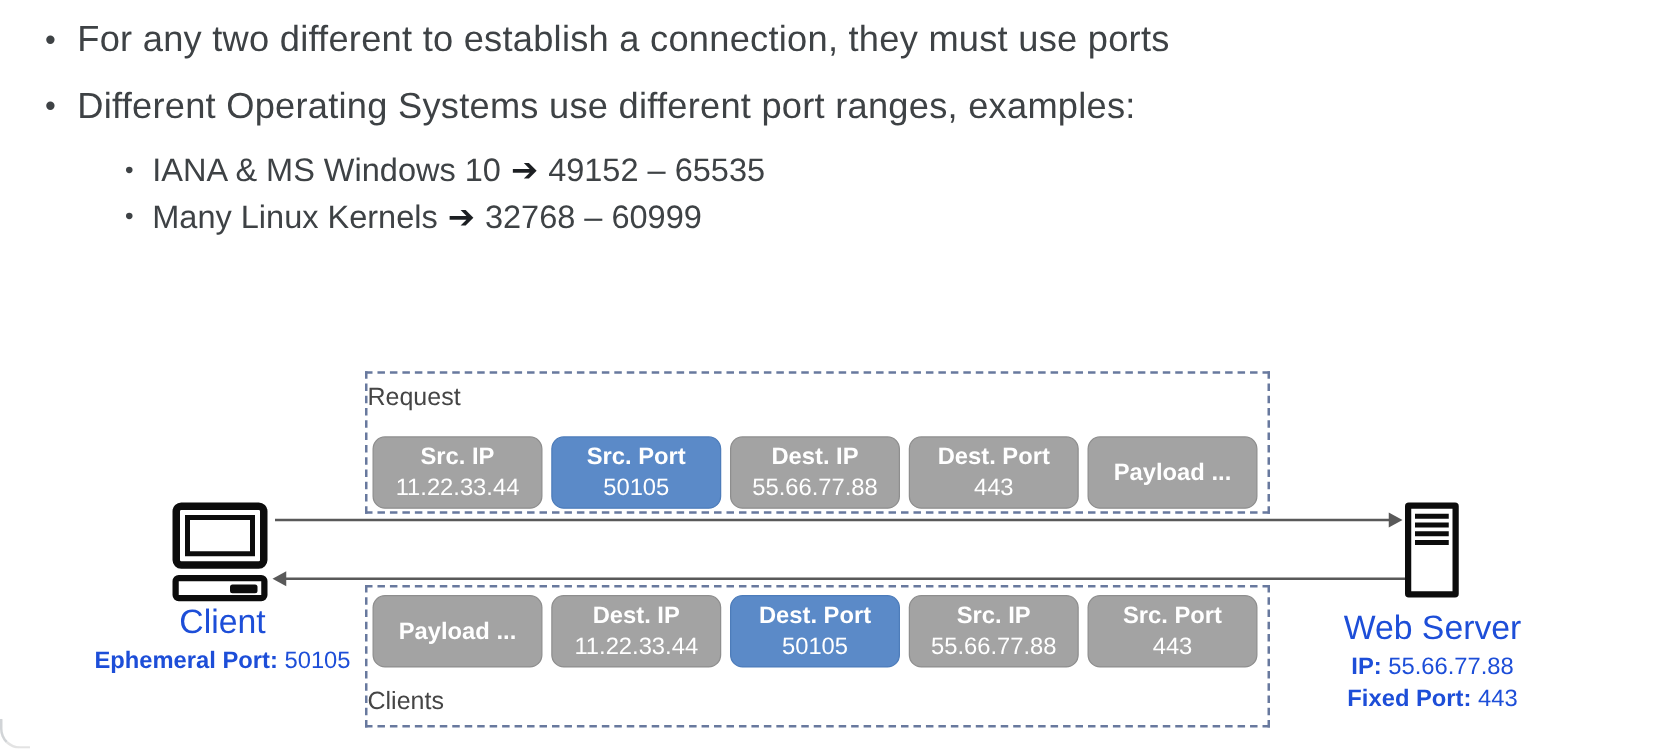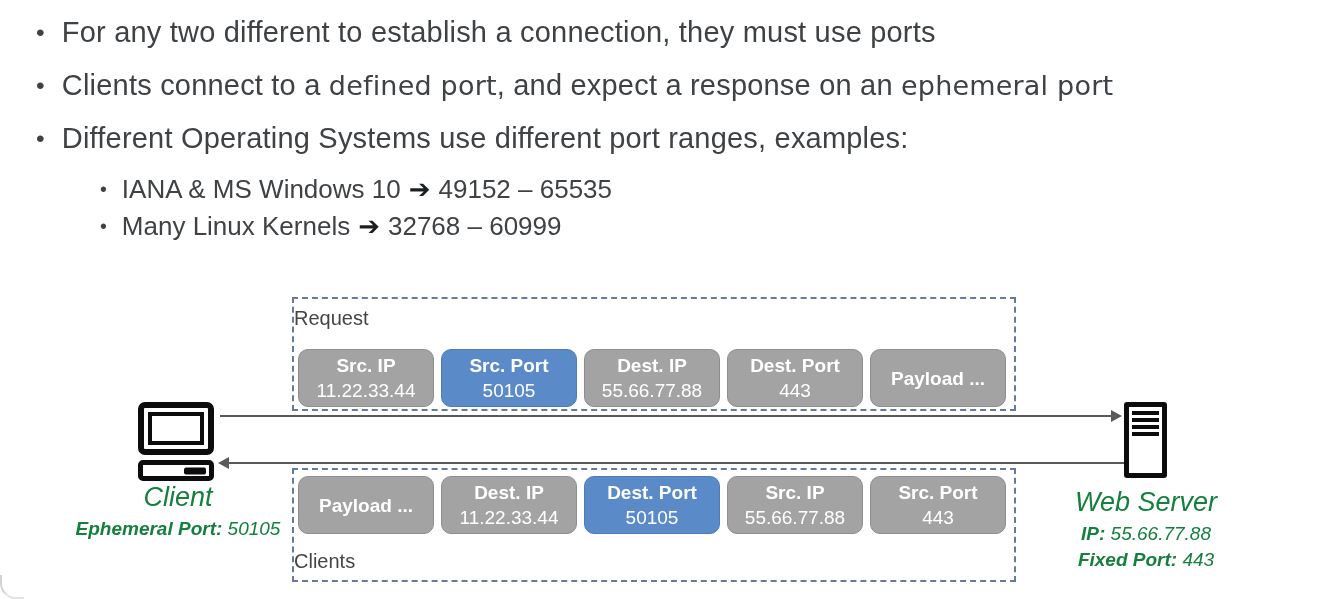--- a/index.html
+++ b/index.html
@@ -64,21 +64,21 @@
   .base { margin-top:5px; width:76px; height:21px; border:5px solid var(--icon_black,#0c0c0c);
           border-radius:5px; box-sizing:border-box; position:relative; background:#fff; }
   .base-slot { position:absolute; right:3px; top:50%; transform:translateY(-50%);
                width:22px; height:7px; background:var(--icon_black,#0c0c0c); border-radius:2px; }
   .server-icon { position:absolute; left:1124px; top:402px; width:43px; height:76px;
                  border:5px solid var(--icon_black,#0c0c0c); border-radius:3px;
                  box-sizing:border-box; padding:4px 3px; background:#fff; }
   .server-bar { height:4px; background:var(--icon_black,#0c0c0c); margin-bottom:3px; }
 
   
-  .endpoint-label { position:absolute; text-align:center; color:#15803d;font-style:italic; }
+  .endpoint-label { position:absolute; text-align:center; color:#1d4ed8; }
   .client-label { left:18px; top:481px; width:320px; }
   .server-label { left:1026px; top:486px; width:240px; }
   .endpoint-name { font-size:27px; line-height:33px; margin-bottom:2px; }
   .endpoint-line { font-size:19px; line-height:26px; }
   .endpoint-line .lab { font-weight:bold; }
 
   
   .corner { position:absolute; left:0; bottom:0; width:22px; height:22px;
             border-bottom-left-radius:16px; border-left:2px solid #c6cacd;
             border-bottom:2px solid #dddddd; opacity:.8; }
@@ -86,23 +86,20 @@
 </head>
 <body>
 
 <div class="slide">
 
   <div class="bullets">
     <div class="bullet">
       <span>For any two different to establish a connection, they must use ports</span>
     </div>
     <div class="bullet">
-      <span><span>Clients connect to a </span><span class="em">defined port</span><span>, and expect a response on an </span><span class="em">ephemeral port</span></span>
-    </div>
-    <div class="bullet">
       <span>Different Operating Systems use different port ranges, examples:</span>
     </div>
     <div class="subbullet">
       <span><span>IANA &amp; MS Windows 10</span><span class="arrow-glyph">➔</span><span>49152 – 65535</span></span>
     </div>
     <div class="subbullet">
       <span><span>Many Linux Kernels</span><span class="arrow-glyph">➔</span><span>32768 – 60999</span></span>
     </div>
   </div>
 

